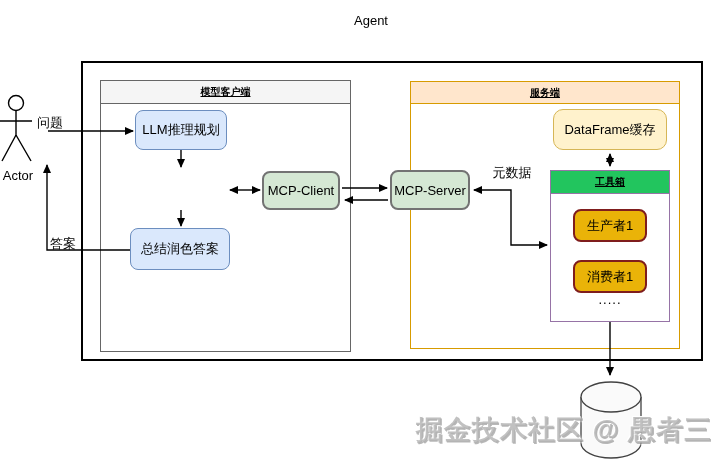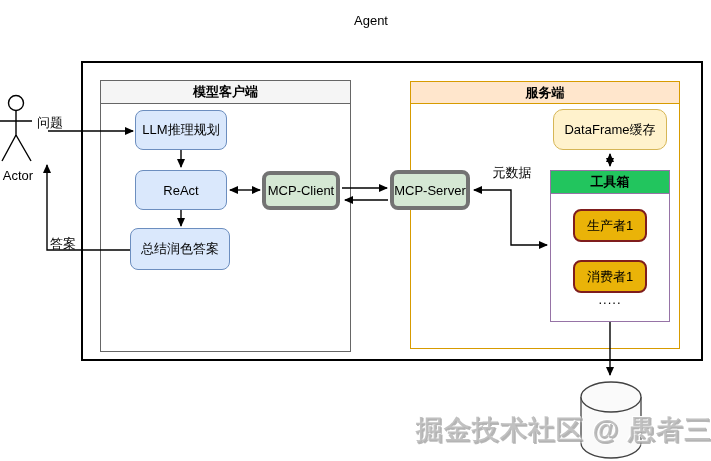--- a/index.html
+++ b/index.html
@@ -4,31 +4,31 @@
 <style>
   html,body{margin:0;padding:0;background:#fff;}
   .canvas{
     position:relative;width:711px;height:461px;background:#fff;overflow:hidden;
     font-family:"Liberation Sans","DejaVu Sans",sans-serif;color:#000;
   }
   .abs{position:absolute;box-sizing:border-box;}
   .diagram-title{top:13px;left:321px;width:100px;text-align:center;font-size:13px;z-index:3;}
   .outer-box{left:81px;top:61px;width:622px;height:300px;border:2px solid #000;z-index:1;background:transparent;}
   .container{z-index:1;background:#fff;}
-  .container-header{position:absolute;left:0;top:0;right:0;text-align:left;font-size:13px;font-weight:bold;display:flex;align-items:center;justify-content:center;box-sizing:border-box;}
+  .container-header{position:absolute;left:0;top:0;right:0;text-align:left;font-size:10px;font-weight:bold;display:flex;align-items:center;justify-content:center;box-sizing:border-box;text-decoration:underline;}
   .client-box{left:100px;top:80px;width:251px;height:272px;border:1px solid #666;}
   .client-box .container-header{height:23px;background:#f5f5f5;border-bottom:1px solid #666;}
   .server-box{left:410px;top:81px;width:270px;height:268px;border:1px solid #d79b00;}
   .server-box .container-header{height:22px;background:#ffe6cc;border-bottom:1px solid #d79b00;}
   .toolbox{left:550px;top:170px;width:120px;height:152px;border:1px solid #9673a6;z-index:3;}
   .toolbox .container-header{height:23px;background:#22c55e;border-bottom:1px solid #9673a6;}
   .node{display:flex;align-items:center;justify-content:center;text-align:center;
         font-size:13px;border-radius:8px;z-index:3;}
   .blue{background:#dae8fc;border:1px solid #6c8ebf;}
-  .green{background:#d5e8d4;border:4px solid #737373;}
+  .green{background:#d5e8d4;border:2px solid #737373;}
   .yellow{background:#fff2cc;border:1px solid #d6b656;border-radius:10px;}
   .purple{background:#eab308;border:2px solid #7f1d1d;}
   .node-llm{left:135px;top:110px;width:92px;height:40px;}
   .node-react{left:135px;top:170px;width:92px;height:40px;}
   .node-summary{left:130px;top:228px;width:100px;height:42px;}
   .node-mcp-client{left:262px;top:171px;width:78px;height:39px;}
   .node-mcp-server{left:390px;top:170px;width:80px;height:40px;}
   .node-cache{left:553px;top:109px;width:114px;height:41px;}
   .node-producer{left:573px;top:209px;width:74px;height:33px;}
   .node-consumer{left:573px;top:260px;width:74px;height:33px;}
@@ -95,21 +95,20 @@
       <path d="M581 397 L581 443 A30 15 0 0 0 641 443 L641 397" fill="#fafafa"></path>
       <ellipse cx="611" cy="397" rx="30" ry="15" fill="#fafafa"></ellipse>
     </g>
   </svg>
 
   <div class="abs container toolbox">
     <div class="container-header">工具箱</div>
   </div>
 
   <div class="abs node blue node-llm">LLM推理规划</div>
-  <div class="abs node blue node-react">ReAct</div>
   <div class="abs node blue node-summary">总结润色答案</div>
   <div class="abs node green node-mcp-client">MCP-Client</div>
   <div class="abs node green node-mcp-server">MCP-Server</div>
   <div class="abs node yellow node-cache">DataFrame缓存</div>
   <div class="abs node purple node-producer">生产者1</div>
   <div class="abs node purple node-consumer">消费者1</div>
   <div class="abs toolbox-more">.....</div>
 
   <div class="abs edge-label lbl-question">问题</div>
   <div class="abs edge-label lbl-answer">答案</div>

